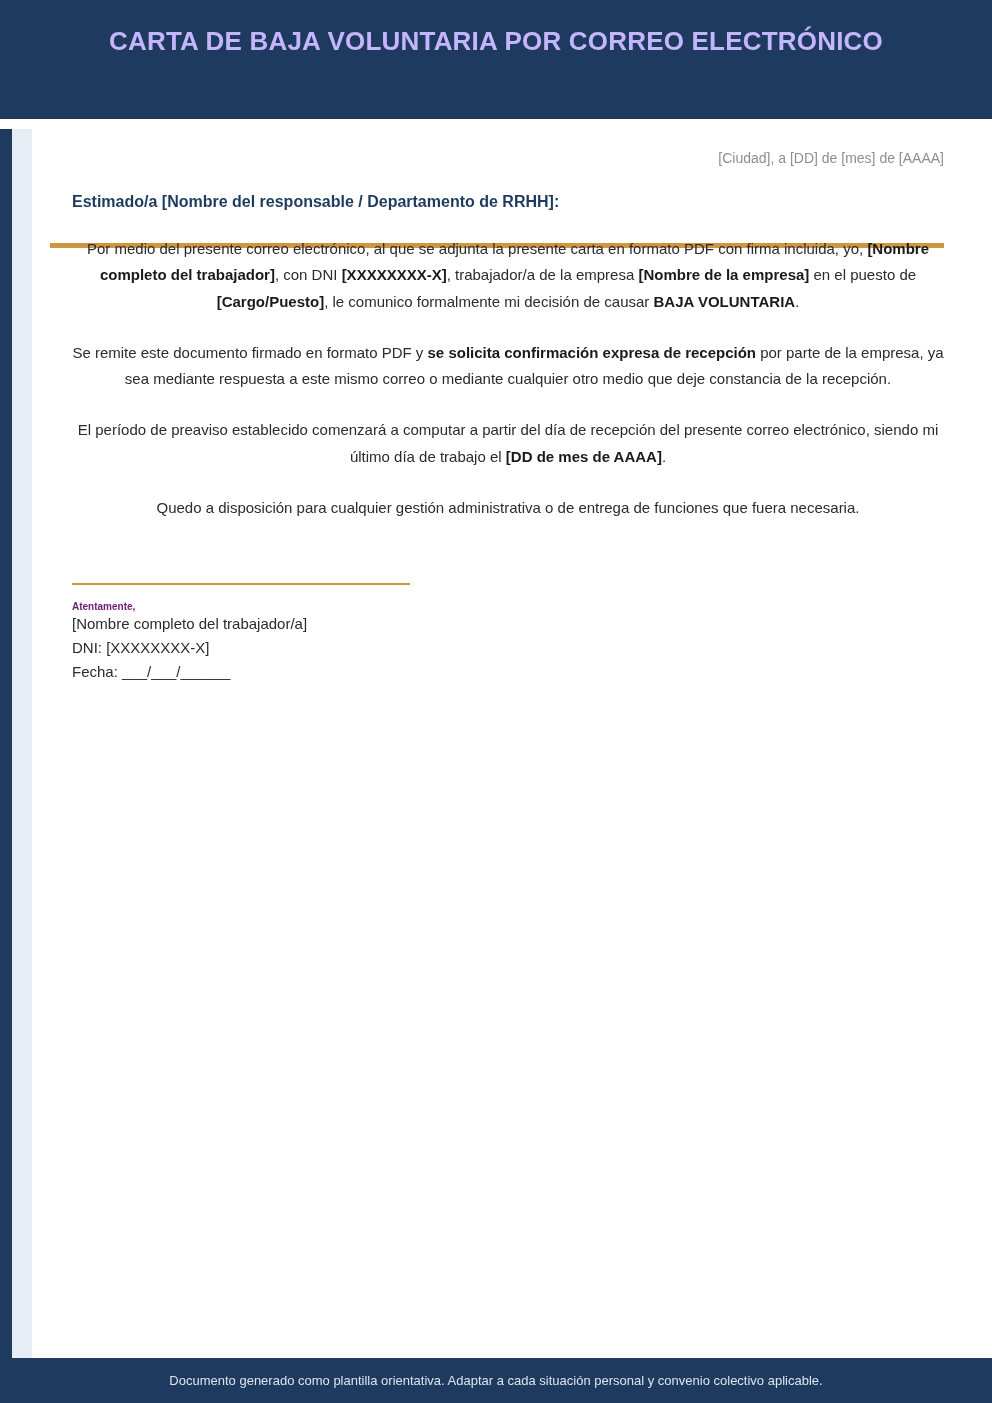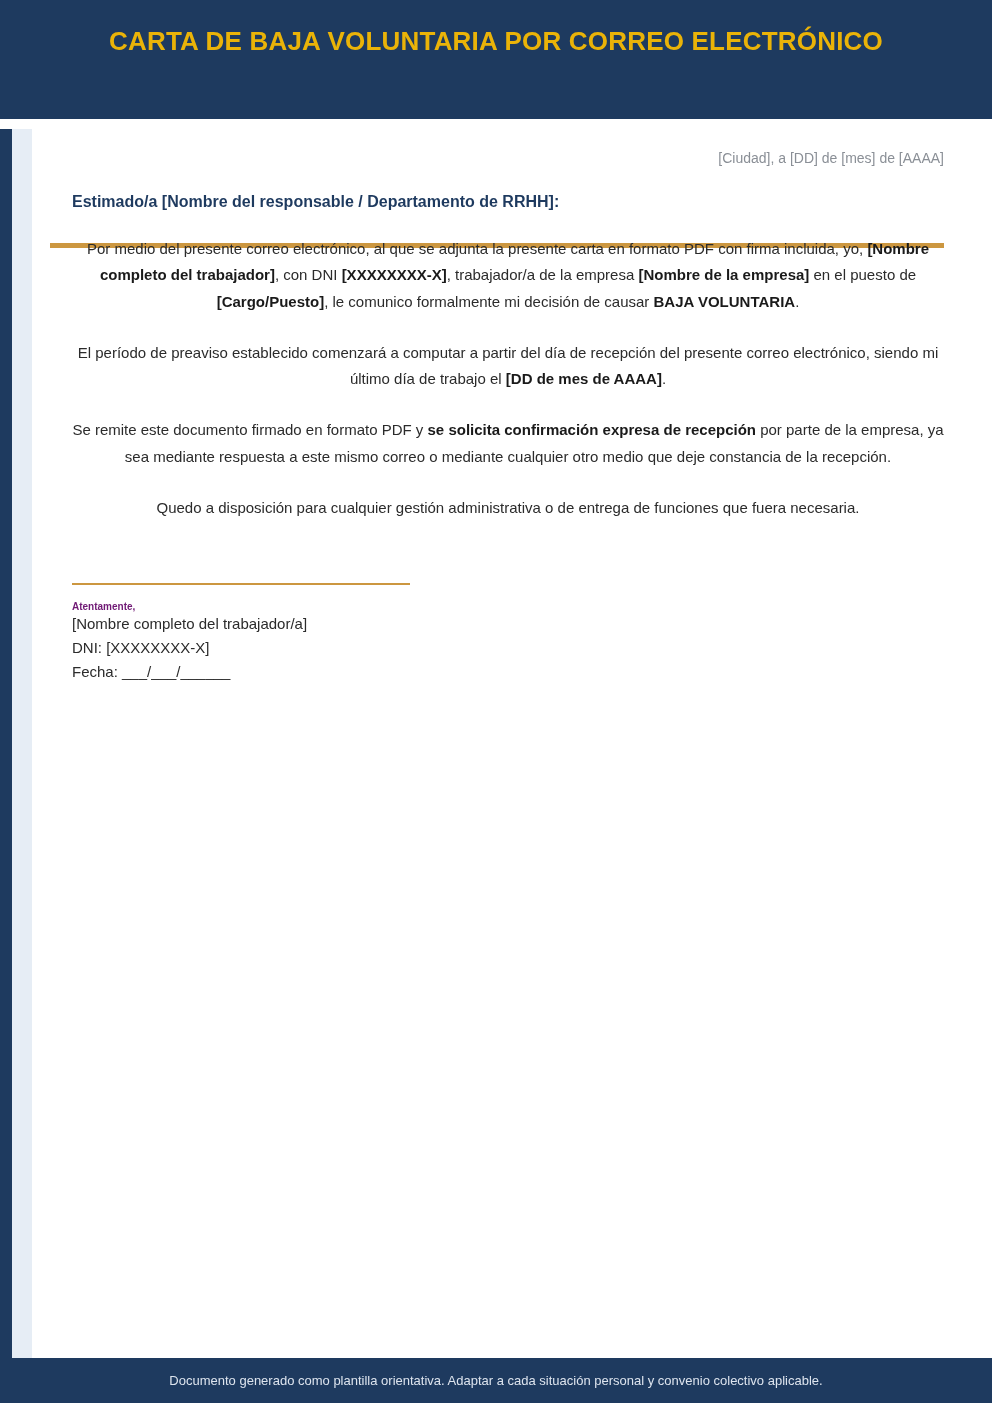--- a/index.html
+++ b/index.html
@@ -19,21 +19,21 @@
   .doc-header {
     background: #1e3a5f;
     height: 119px;
     width: 992px;
     box-sizing: border-box;
     padding-top: 26px;
     text-align: center;
   }
   .doc-header h1 {
     margin: 0;
-    color: #eab308;
+    color: #c4b5fd;
     font-size: 26px;
     font-weight: bold;
     letter-spacing: 0.2px;
     line-height: 1.2;
   }
   .doc-header .subtitle {
     margin-top: 12px;
     color: #e6ebf2;
     font-size: 15px;
     font-weight: normal;
@@ -161,22 +161,22 @@
   <div class="strip-light"></div>
   <div class="gold-rule-top"></div>
 
   <div class="content">
 
     <div class="date-line">[Ciudad], a [DD] de [mes] de [AAAA]</div>
 
     <div class="salutation">Estimado/a [Nombre del responsable / Departamento de RRHH]:</div>
 
     <p class="body-par par-gap-1"><span>Por medio del presente correo electrónico, al que se adjunta la presente carta en formato PDF con firma incluida, yo, </span><b>[Nombre completo del trabajador]</b><span>, con DNI </span><b>[XXXXXXXX-X]</b><span>, trabajador/a de la empresa </span><b>[Nombre de la empresa]</b><span> en el puesto de </span><b>[Cargo/Puesto]</b><span>, le comunico formalmente mi decisión de causar </span><b>BAJA VOLUNTARIA</b><span>.</span></p>
+    <p class="body-par"><span>Se remite este documento firmado en formato PDF y </span><b>se solicita confirmación expresa de recepción</b><span> por parte de la empresa, ya sea mediante respuesta a este mismo correo o mediante cualquier otro medio que deje constancia de la recepción.</span></p>
     <p class="body-par"><span>El período de preaviso establecido comenzará a computar a partir del día de recepción del presente correo electrónico, siendo mi último día de trabajo el </span><b>[DD de mes de AAAA]</b><span>.</span></p>
-    <p class="body-par"><span>Se remite este documento firmado en formato PDF y </span><b>se solicita confirmación expresa de recepción</b><span> por parte de la empresa, ya sea mediante respuesta a este mismo correo o mediante cualquier otro medio que deje constancia de la recepción.</span></p>
     <p class="body-par"><span>Quedo a disposición para cualquier gestión administrativa o de entrega de funciones que fuera necesaria.</span></p>
 
     <div class="gold-rule-sign"></div>
 
     <div class="atentamente">Atentamente,</div>
 
     <div class="sign-block">
       <div>[Nombre completo del trabajador/a]</div>
       <div>DNI: [XXXXXXXX-X]</div>
       <div>Fecha: ___/___/______</div>

